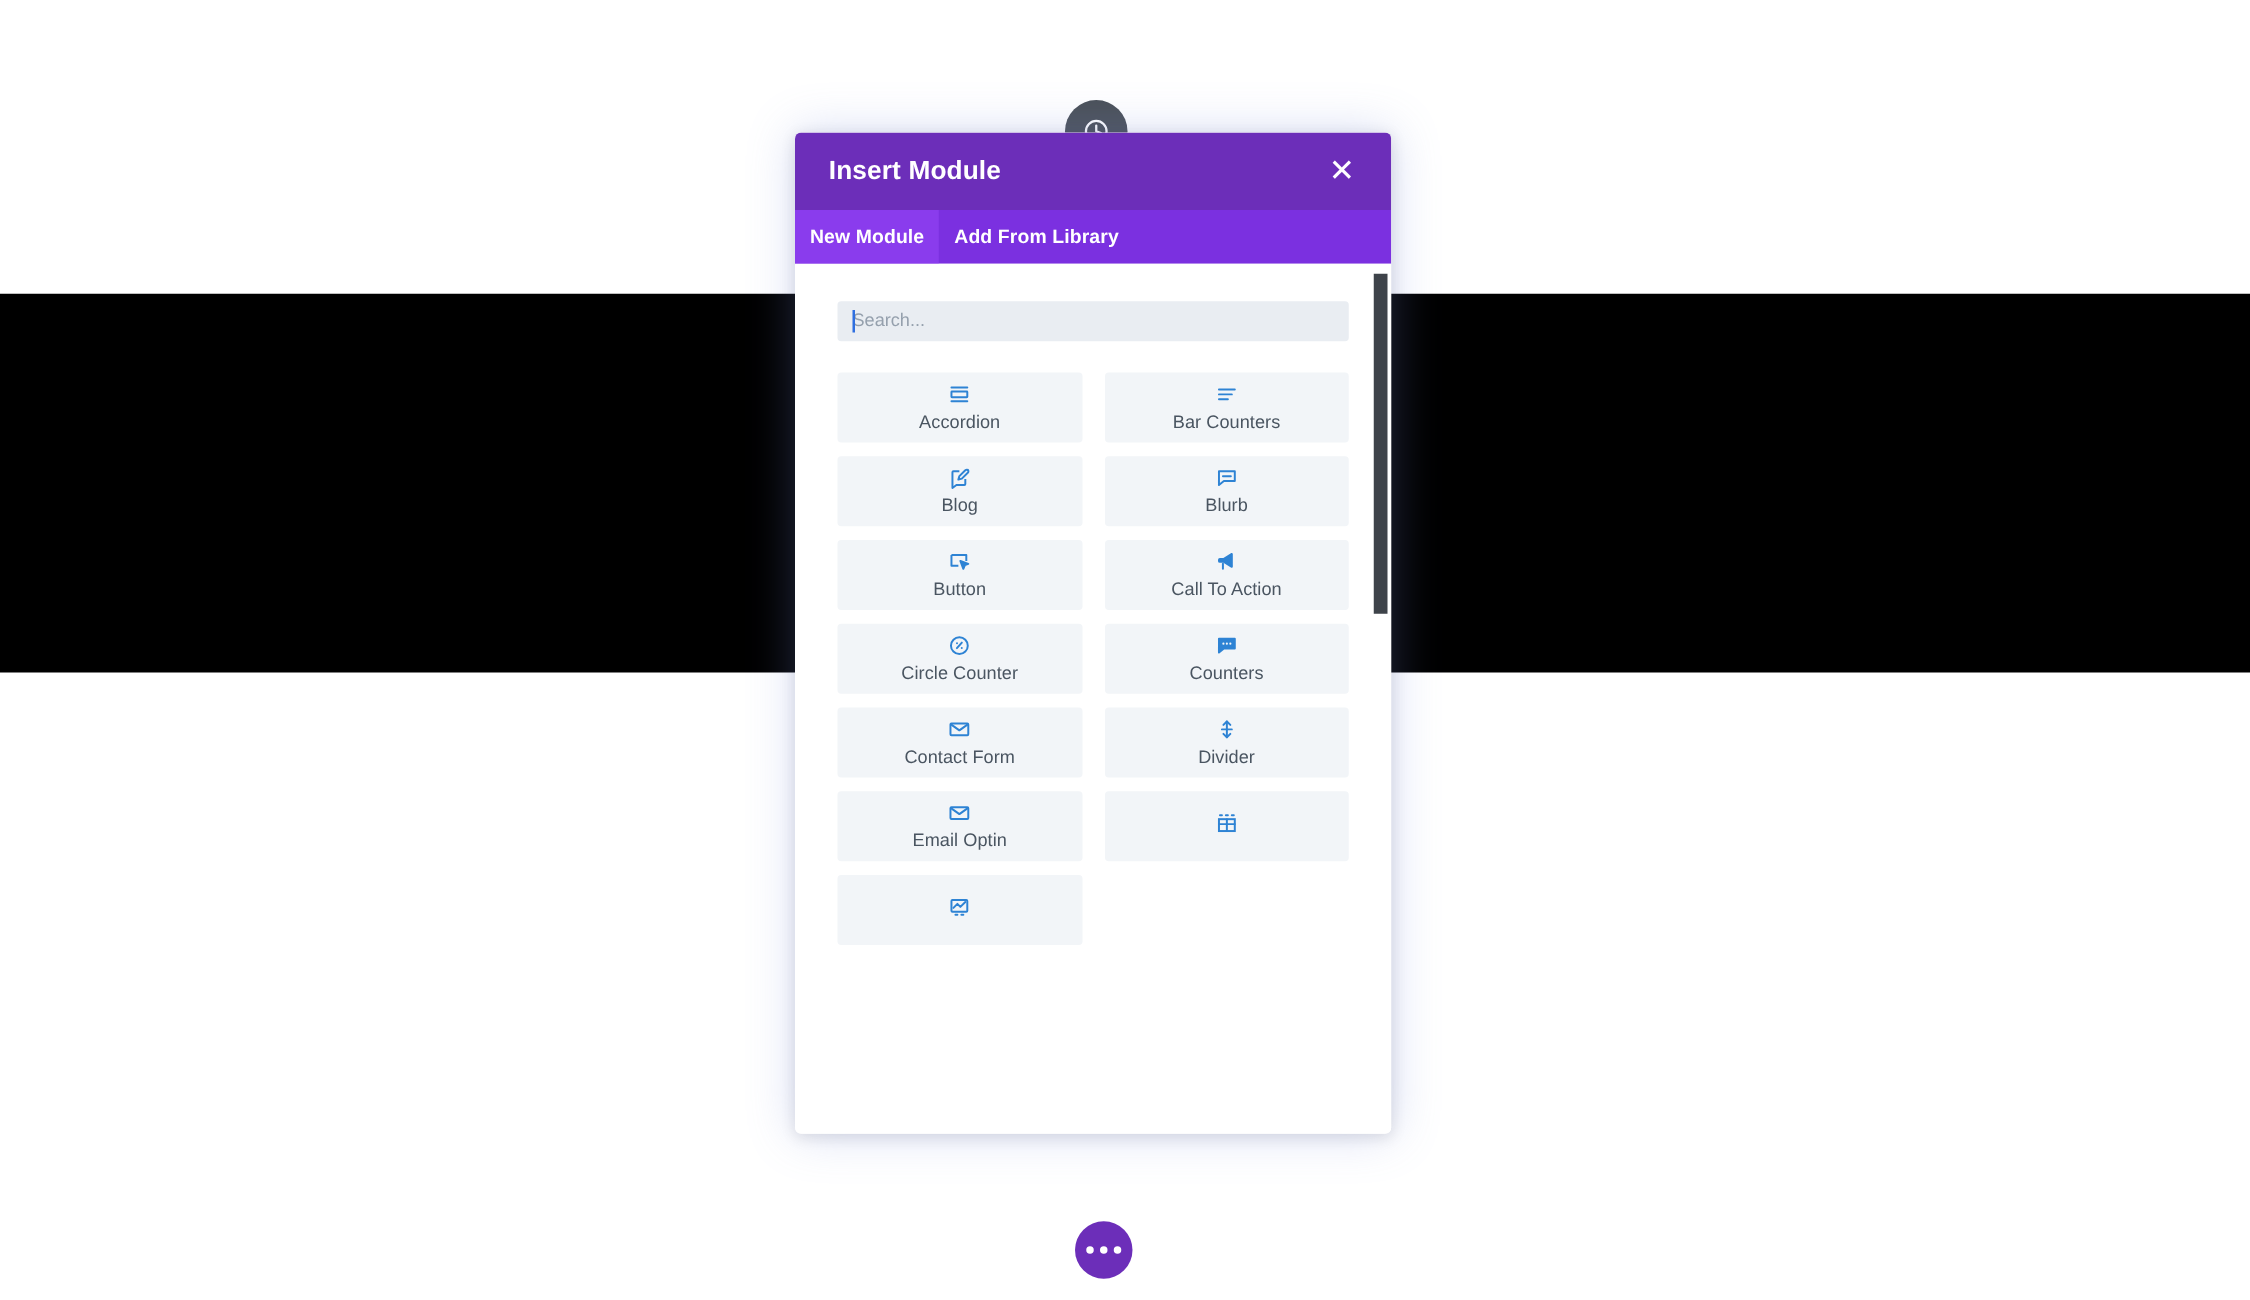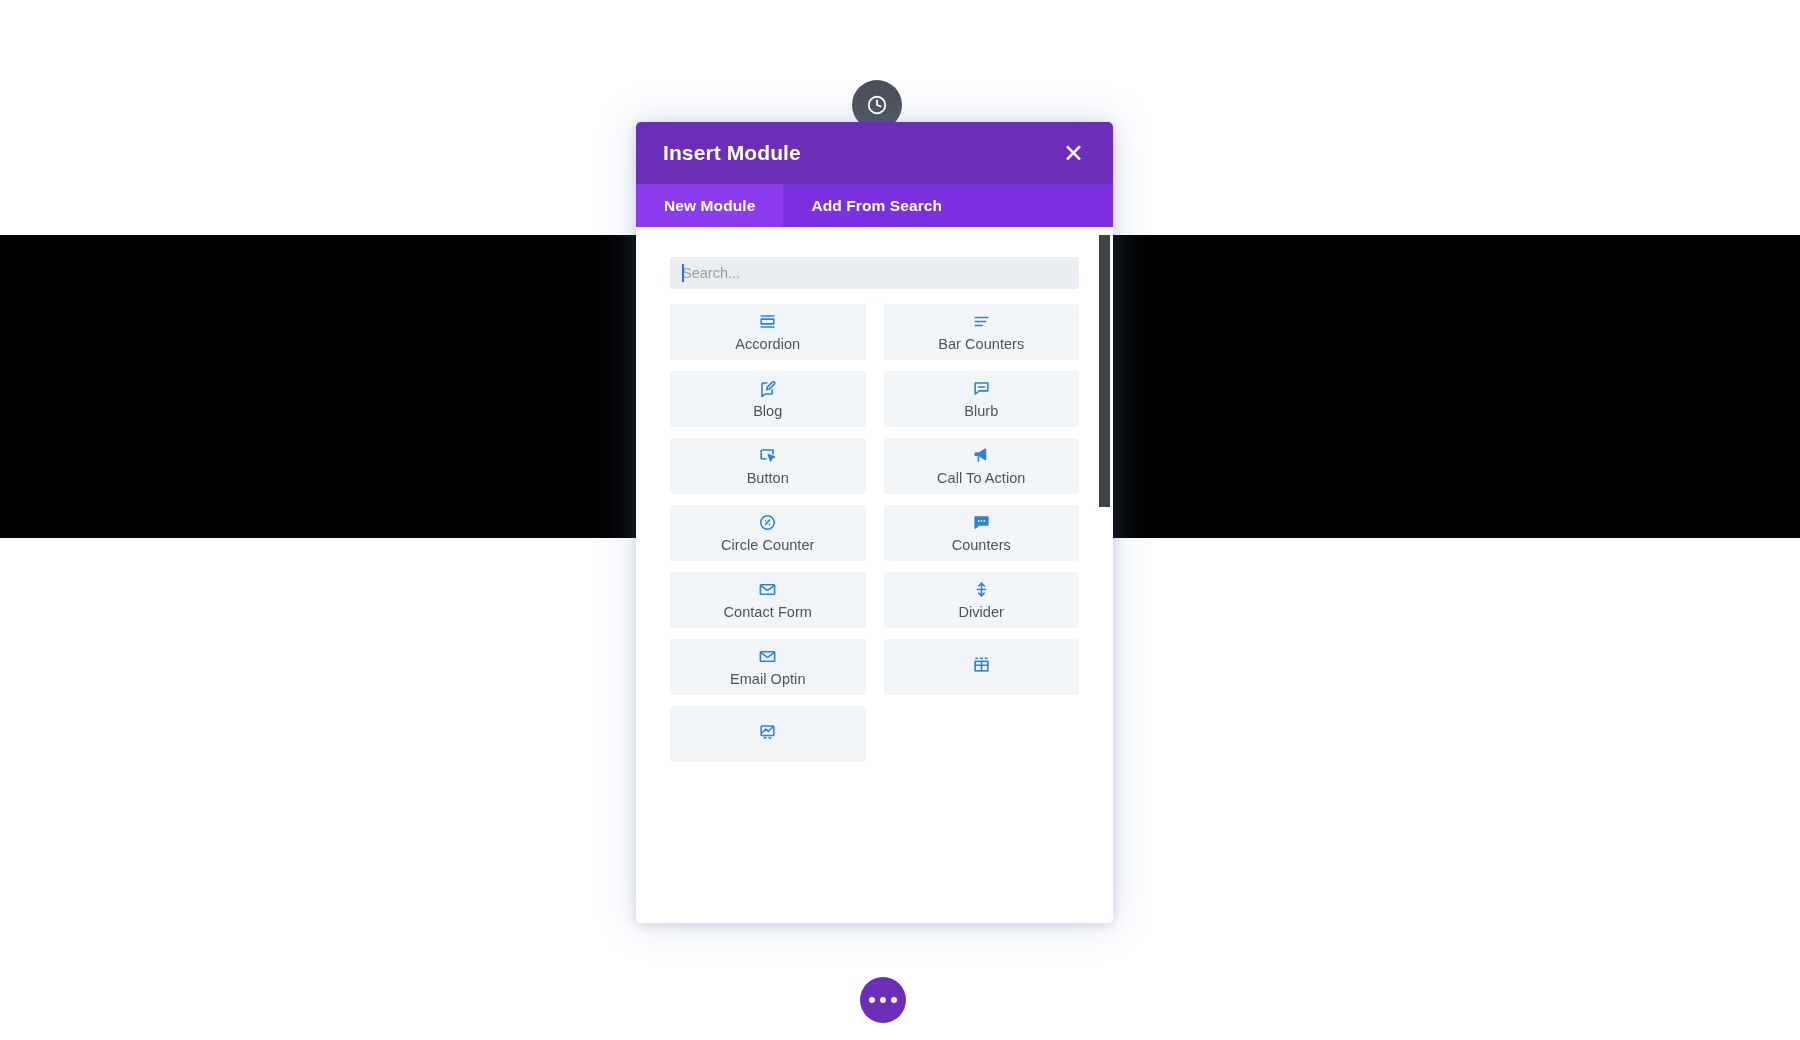--- a/index.html
+++ b/index.html
@@ -38,21 +38,21 @@
     align-items: center;
     justify-content: center;
     z-index: 5;
   }
   .history-bubble svg { display: block; }
 
   
   .modal {
     position: absolute;
     left: 636px;
-    top: 122px;
+    top: 106px;
     width: 477px;
     height: 801px;
     background: #ffffff;
     border-radius: 5px;
     box-shadow: 0 0 38px rgba(120,140,220,0.30), 0 2px 12px rgba(0,0,0,0.12);
     z-index: 20;
     overflow: hidden;
     display: flex;
     flex-direction: column;
   }
@@ -86,21 +86,21 @@
   .modal-tabs {
     height: 43px;
     background: #7b30e0;
     display: flex;
     align-items: stretch;
     flex: 0 0 auto;
   }
   .modal-tab {
     display: flex;
     align-items: center;
-    padding: 0 28px;
+    padding: 0 12px;
     color: #ffffff;
     font-size: 15.5px;
     font-weight: bold;
     cursor: pointer;
     letter-spacing: 0.1px;
   }
   .modal-tab.active {
     background: #8a3ced;
   }
 
@@ -123,21 +123,21 @@
     box-sizing: border-box;
     font-size: 14.5px;
     color: #4a5561;
     font-family: "Liberation Sans", sans-serif;
     outline: none;
     display: block;
   }
   .search-field::placeholder { color: #95a0ad; }
   .search-wrap {
     position: relative;
-    margin-bottom: 15px;
+    margin-bottom: 25px;
   }
   .search-caret {
     position: absolute;
     left: 12px;
     top: 7px;
     width: 2px;
     height: 18px;
     background: #2f6fe0;
   }
 
@@ -223,21 +223,21 @@
 
 <div class="modal">
 
   <div class="modal-header">
     <div class="modal-title">Insert Module</div>
     <div class="modal-close">✕</div>
   </div>
 
   <div class="modal-tabs">
     <div class="modal-tab active">New Module</div>
-    <div class="modal-tab">Add From Search</div>
+    <div class="modal-tab">Add From Library</div>
   </div>
 
   <div class="modal-body">
 
     <div class="search-wrap">
       <input class="search-field" type="text" placeholder="Search..." style="">
       <div class="search-caret"></div>
     </div>
 
     <div class="module-grid">

